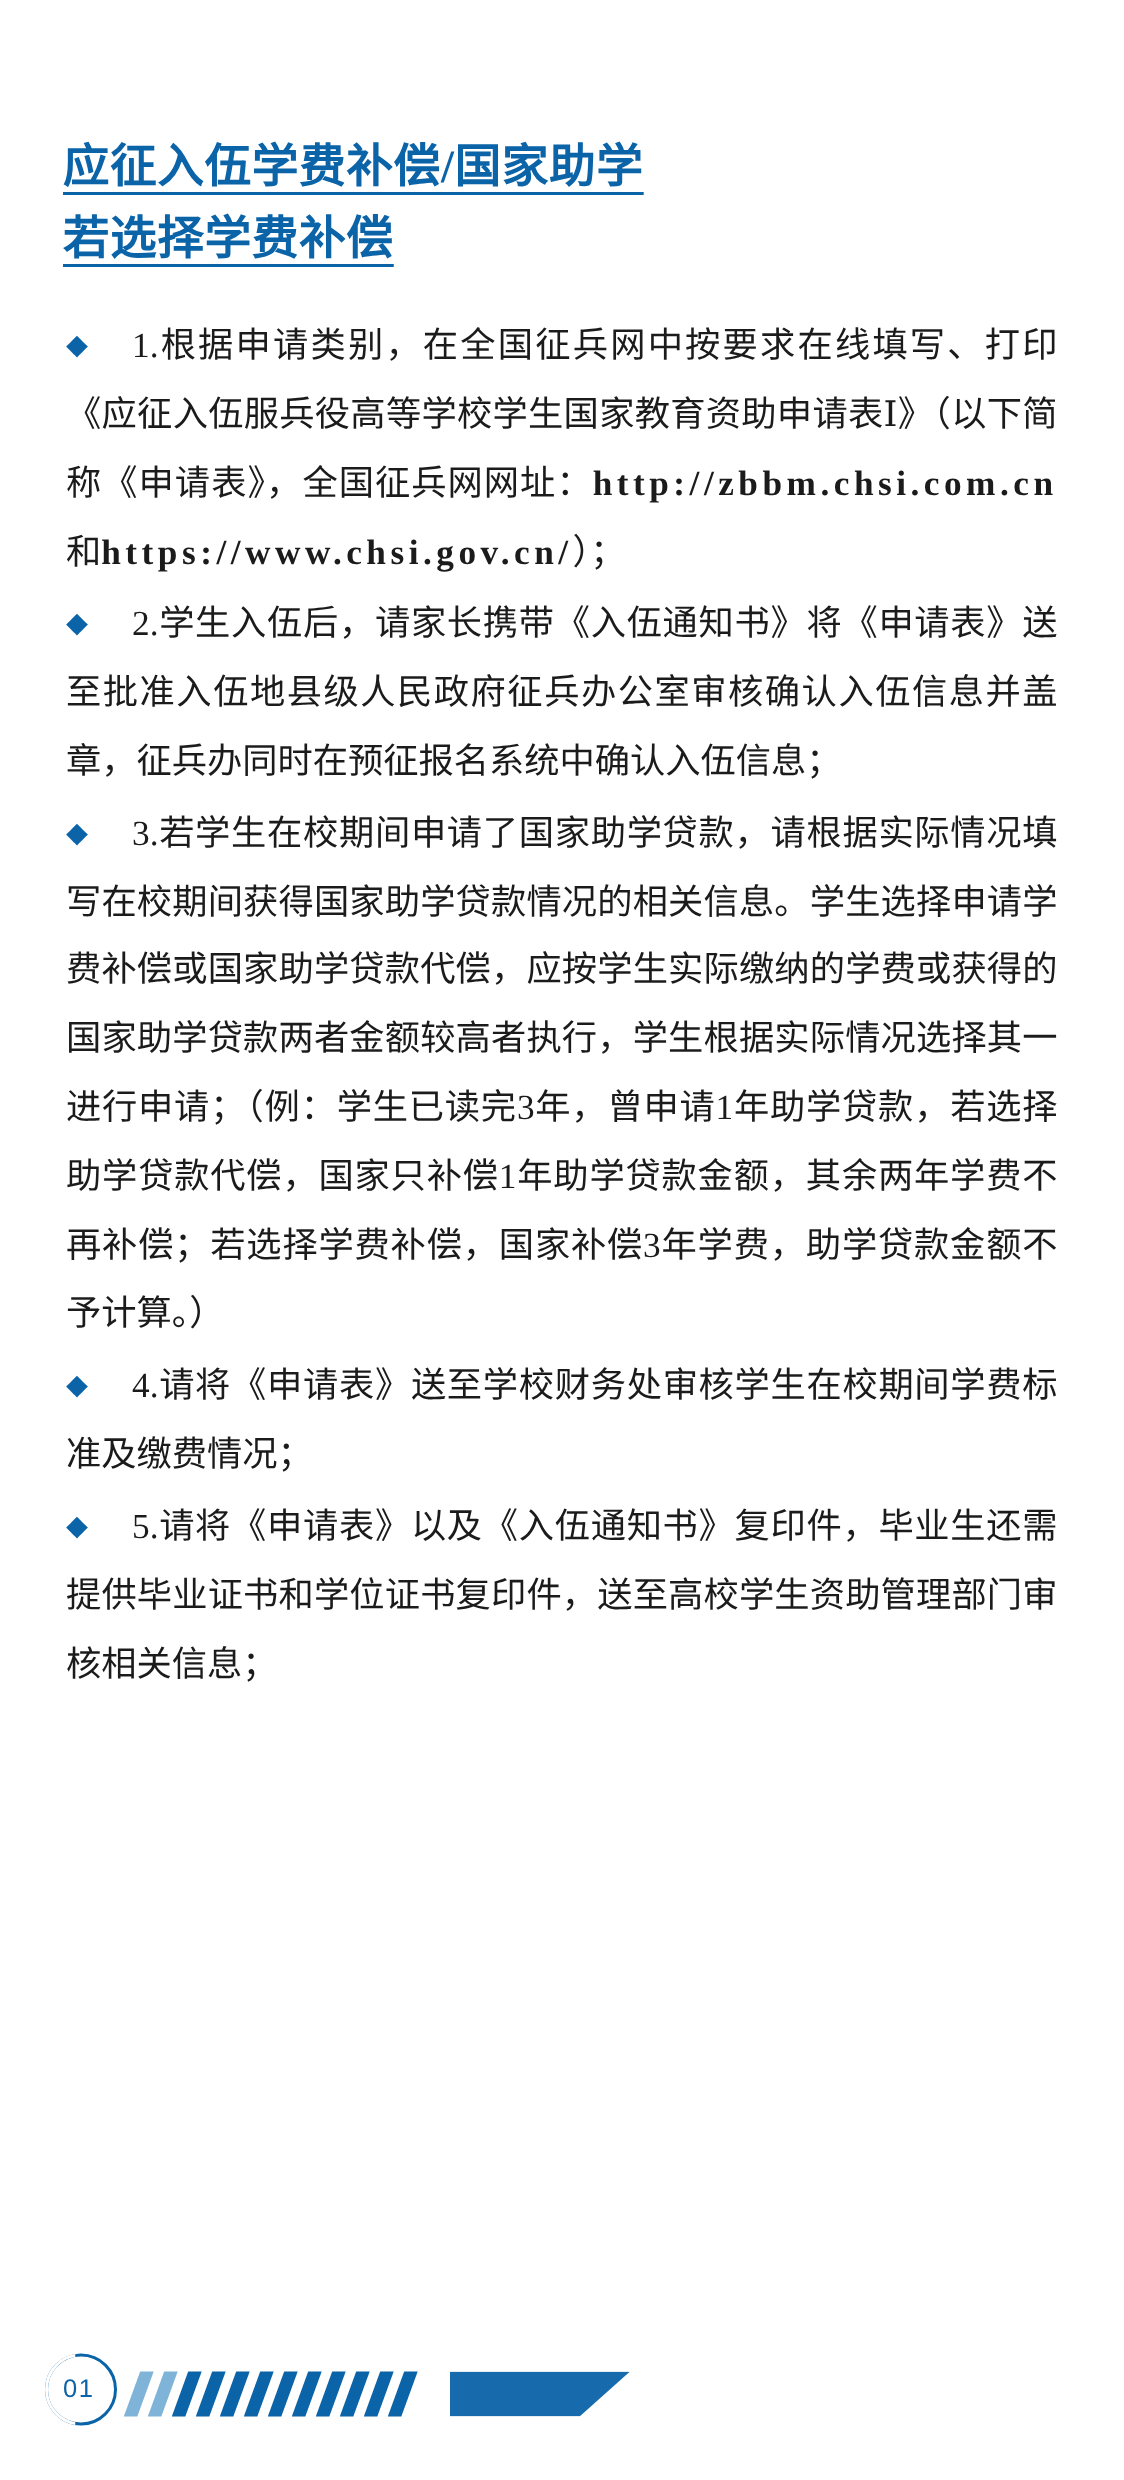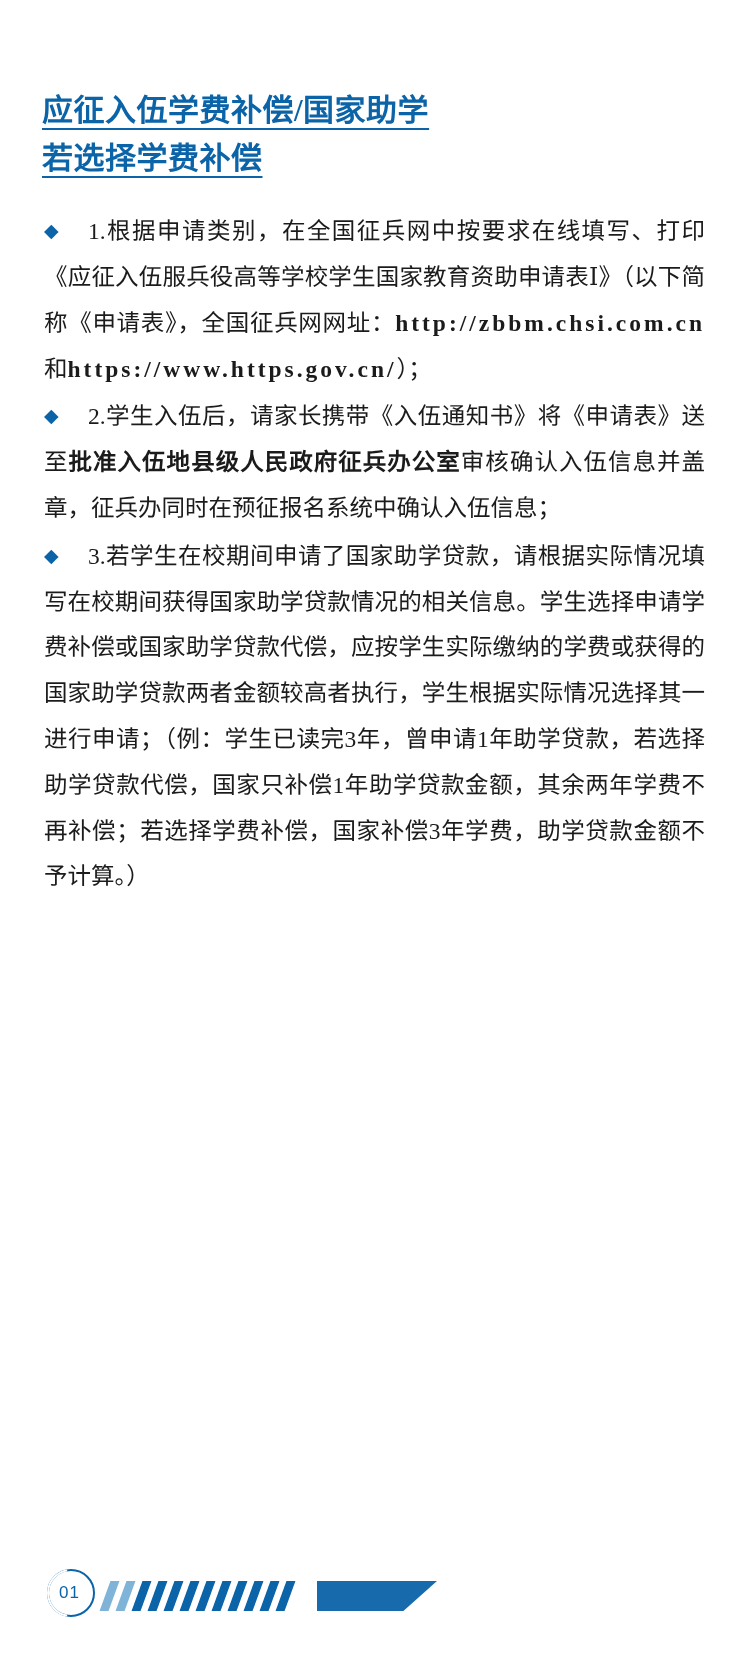--- a/index.html
+++ b/index.html
@@ -60,32 +60,32 @@
     display: inline-block;
     width: 44px;
   }
   .diamond {
     color: #0b63a8;
     font-size: 19px;
     vertical-align: 2px;
     padding-right: 2px;
   }
   .bold {
-    font-weight: bold;
+    font-weight: normal;
   }
   .mono {
     font-family: "Liberation Serif", "DejaVu Serif", serif;
     letter-spacing: 3px;
     font-weight: bold;
   }
 
   
   .footer {
     position: absolute;
-    left: 17px;
+    left: 0;
     bottom: 28px;
     width: 730px;
     height: 70px;
   }
   .page-badge {
     position: absolute;
     left: 30px;
     bottom: 8px;
     width: 48px;
     height: 48px;
@@ -146,27 +146,33 @@
 
 <div class="page">
 
   <h1 class="doc-title">
     <span class="line">应征入伍学费补偿/国家助学</span>
     <span class="line">若选择学费补偿</span>
   </h1>
 
   <div class="body-wrap">
     <p class="para">
-      <span class="lead"><span class="diamond">◆</span></span><span><span>1.根据申请类别，在全国征兵网中按要求在线填写、打印《应征入伍服兵役高等学校学生国家教育资助申请表Ⅰ》（以下简称《申请表》，全国征兵网网址：</span><span class="mono">http://zbbm.chsi.com.cn</span><span>和</span><span class="mono">https://www.https.gov.cn/</span><span>）；</span></span>
+      <span class="lead"><span class="diamond">◆</span></span><span><span>1.根据申请类别，在全国征兵网中按要求在线填写、打印《应征入伍服兵役高等学校学生国家教育资助申请表Ⅰ》（以下简称《申请表》，全国征兵网网址：</span><span class="mono">http://zbbm.chsi.com.cn</span><span>和</span><span class="mono">https://www.chsi.gov.cn/</span><span>）；</span></span>
     </p>
     <p class="para">
       <span class="lead"><span class="diamond">◆</span></span><span><span>2.学生入伍后，请家长携带《入伍通知书》将《申请表》送至</span><span class="bold">批准入伍地县级人民政府征兵办公室</span><span>审核确认入伍信息并盖章，征兵办同时在预征报名系统中确认入伍信息；</span></span>
     </p>
     <p class="para">
       <span class="lead"><span class="diamond">◆</span></span><span><span>3.若学生在校期间申请了国家助学贷款，请根据实际情况填写在校期间获得国家助学贷款情况的相关信息。学生选择申请学费补偿或国家助学贷款代偿，应按学生实际缴纳的学费或获得的国家助学贷款两者金额较高者执行，学生根据实际情况选择其一进行申请；（例：学生已读完3年，曾申请1年助学贷款，若选择助学贷款代偿，国家只补偿1年助学贷款金额，其余两年学费不再补偿；若选择学费补偿，国家补偿3年学费，助学贷款金额不予计算。）</span></span>
+    </p>
+    <p class="para">
+      <span class="lead"><span class="diamond">◆</span></span><span><span>4.请将《申请表》送至</span><span class="bold">学校财务处</span><span>审核学生在校期间学费标准及缴费情况；</span></span>
+    </p>
+    <p class="para">
+      <span class="lead"><span class="diamond">◆</span></span><span><span>5.请将《申请表》以及《入伍通知书》复印件，毕业生还需提供毕业证书和学位证书复印件，送至</span><span class="bold">高校学生资助管理部门</span><span>审核相关信息；</span></span>
     </p>
   </div>
 
   <div class="footer">
     <div class="page-badge"></div>
     <div class="page-number">01</div>
     <div class="bar-group">
         <span class="slant light" style="left: 0px;"></span>
         <span class="slant light" style="left: 16px;"></span>
         <span class="slant" style="left: 32px;"></span>

